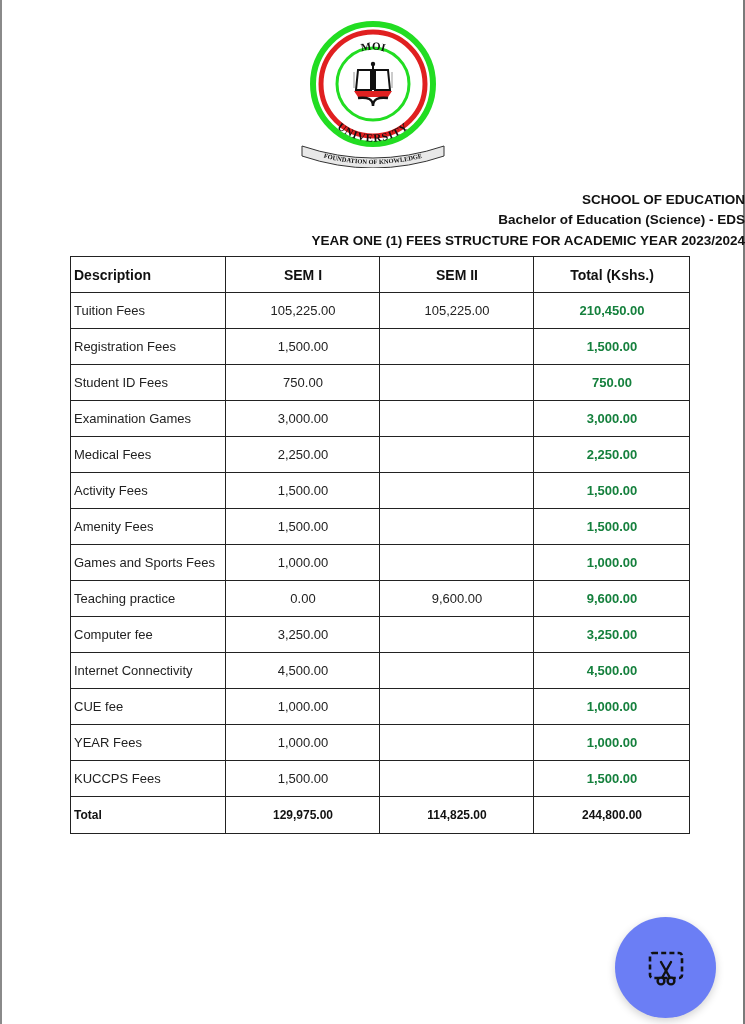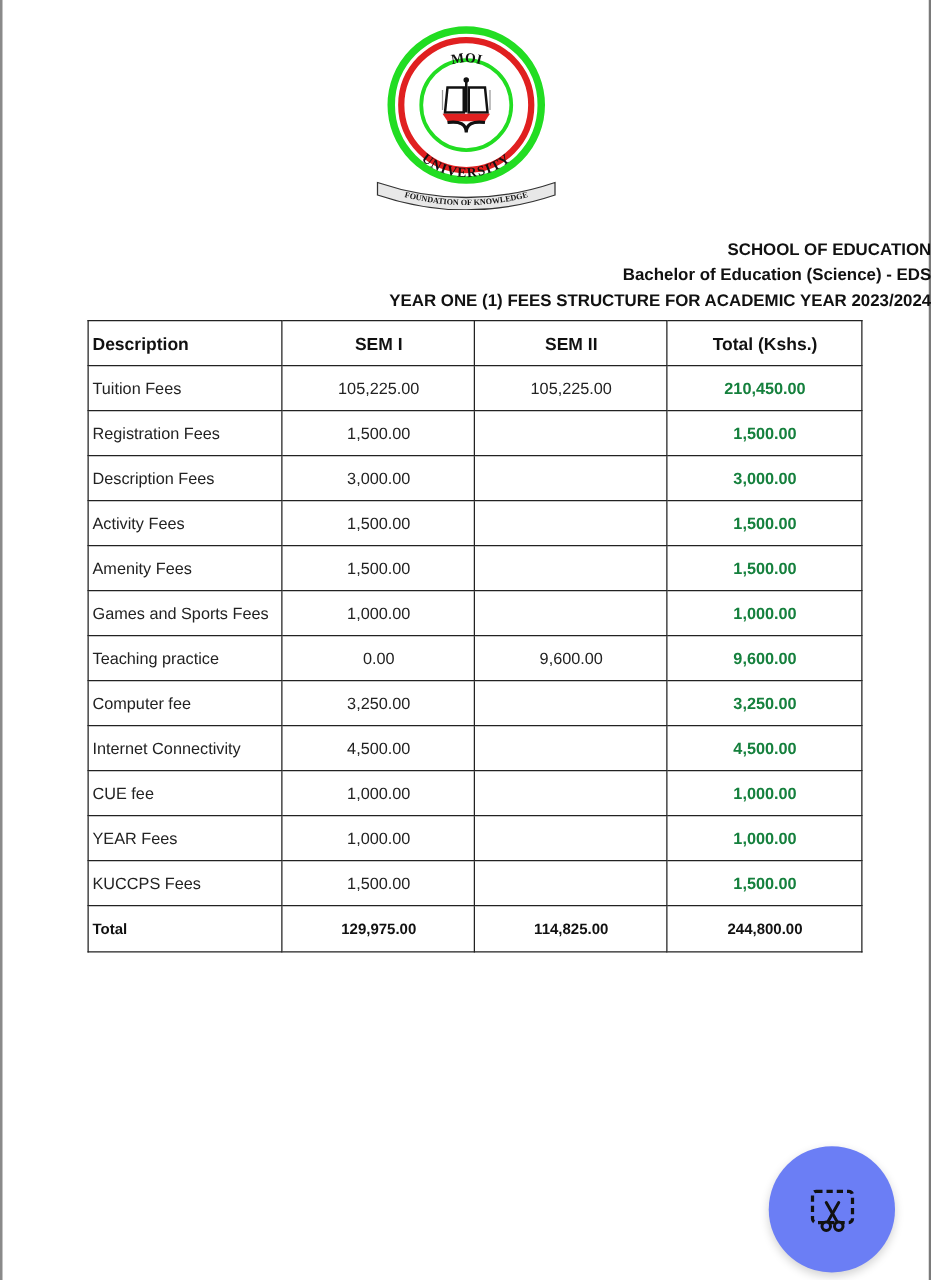--- a/index.html
+++ b/index.html
@@ -154,24 +154,36 @@
         <td class="num">105,225.00</td>
         <td class="num total">210,450.00</td>
       </tr>
       <tr>
         <td class="desc">Registration Fees</td>
         <td class="num">1,500.00</td>
         <td class="num"></td>
         <td class="num total">1,500.00</td>
       </tr>
       <tr>
-        <td class="desc">Description Fees</td>
+        <td class="desc">Student ID Fees</td>
+        <td class="num">750.00</td>
+        <td class="num"></td>
+        <td class="num total">750.00</td>
+      </tr>
+      <tr>
+        <td class="desc">Examination Games</td>
         <td class="num">3,000.00</td>
         <td class="num"></td>
         <td class="num total">3,000.00</td>
+      </tr>
+      <tr>
+        <td class="desc">Medical Fees</td>
+        <td class="num">2,250.00</td>
+        <td class="num"></td>
+        <td class="num total">2,250.00</td>
       </tr>
       <tr>
         <td class="desc">Activity Fees</td>
         <td class="num">1,500.00</td>
         <td class="num"></td>
         <td class="num total">1,500.00</td>
       </tr>
       <tr>
         <td class="desc">Amenity Fees</td>
         <td class="num">1,500.00</td>

